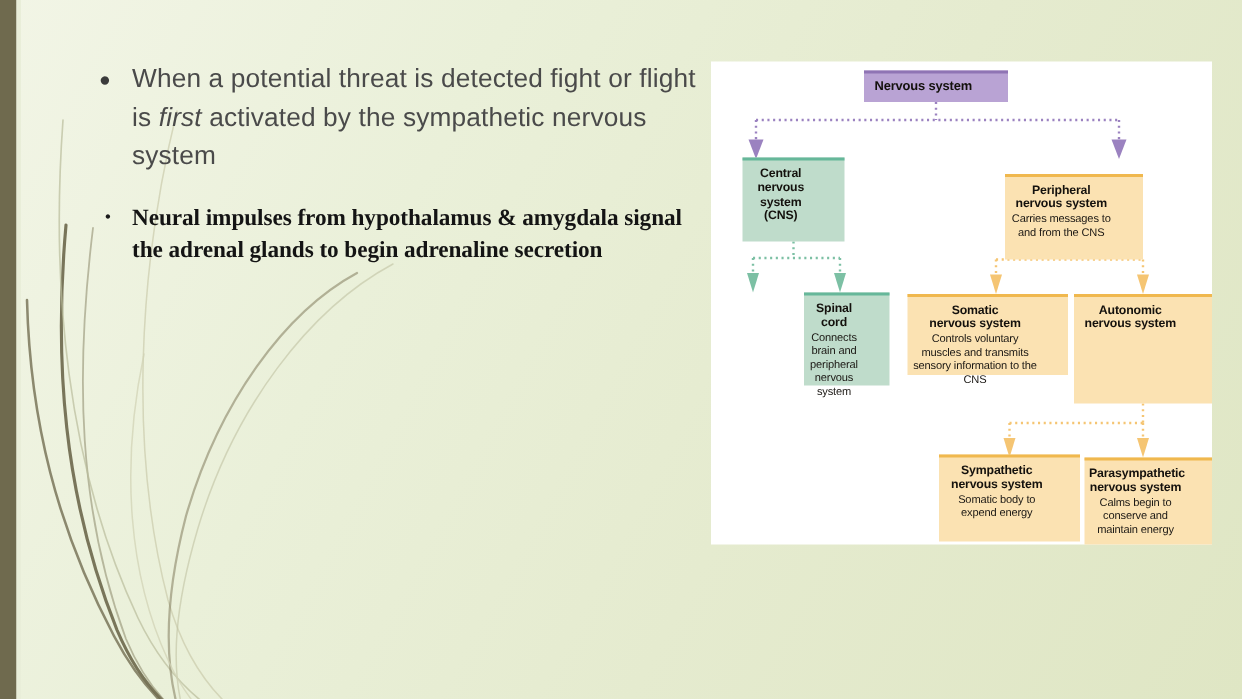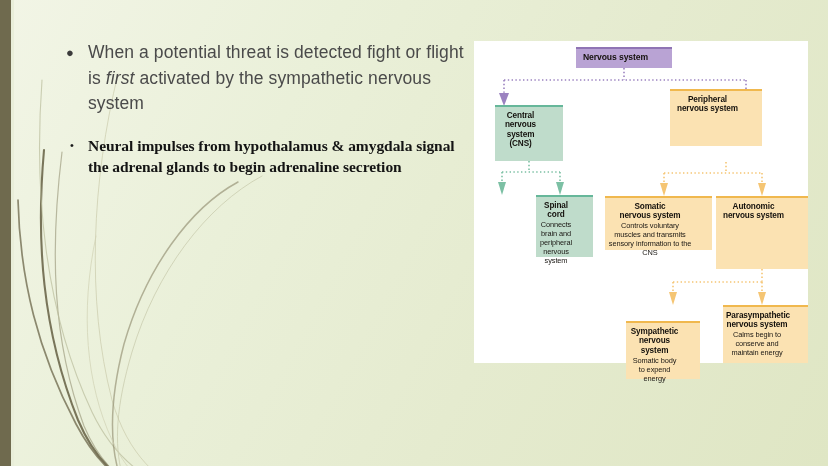--- a/index.html
+++ b/index.html
@@ -238,43 +238,44 @@
     <div class="node purple" style="left:102px; top:6px; width:96px; height:21px;">
       <span class="cap">Nervous system</span>
     </div>
 
     <div class="node green" style="left:21px; top:64px; width:68px; height:56px;">
       <span class="cap">Central</span>
       <span class="cap">nervous system</span>
       <span class="cap">(CNS)</span>
     </div>
 
-    <div class="node orange" style="left:196px; top:48px; width:92px; height:57px;">
+    <div class="node orange" style="left:196px; top:75px; width:92px; height:57px;">
       <span class="cap">Peripheral</span>
       <span class="cap">nervous system</span>
+      <span class="desc">Carries messages to and from the CNS</span>
     </div>
 
 
     <div class="node green" style="left:62px; top:154px; width:57px; height:62px;">
       <span class="cap">Spinal cord</span>
       <span class="desc">Connects brain and peripheral nervous system</span>
     </div>
 
     <div class="node orange" style="left:131px; top:155px; width:107px; height:54px;">
       <span class="cap">Somatic</span>
       <span class="cap">nervous system</span>
       <span class="desc">Controls voluntary muscles and transmits sensory information to the CNS</span>
     </div>
 
     <div class="node orange" style="left:242px; top:155px; width:92px; height:73px;">
       <span class="cap">Autonomic</span>
       <span class="cap">nervous system</span>
     </div>
 
-    <div class="node orange" style="left:152px; top:280px; width:74px; height:58px;">
+    <div class="node orange" style="left:152px; top:262px; width:94px; height:58px;">
       <span class="cap">Sympathetic</span>
       <span class="cap">nervous system</span>
       <span class="desc">Somatic body to expend energy</span>
     </div>
 
     <div class="node orange" style="left:249px; top:264px; width:85px; height:58px;">
       <span class="cap">Parasympathetic</span>
       <span class="cap">nervous system</span>
       <span class="desc">Calms begin to conserve and maintain energy</span>
     </div>

